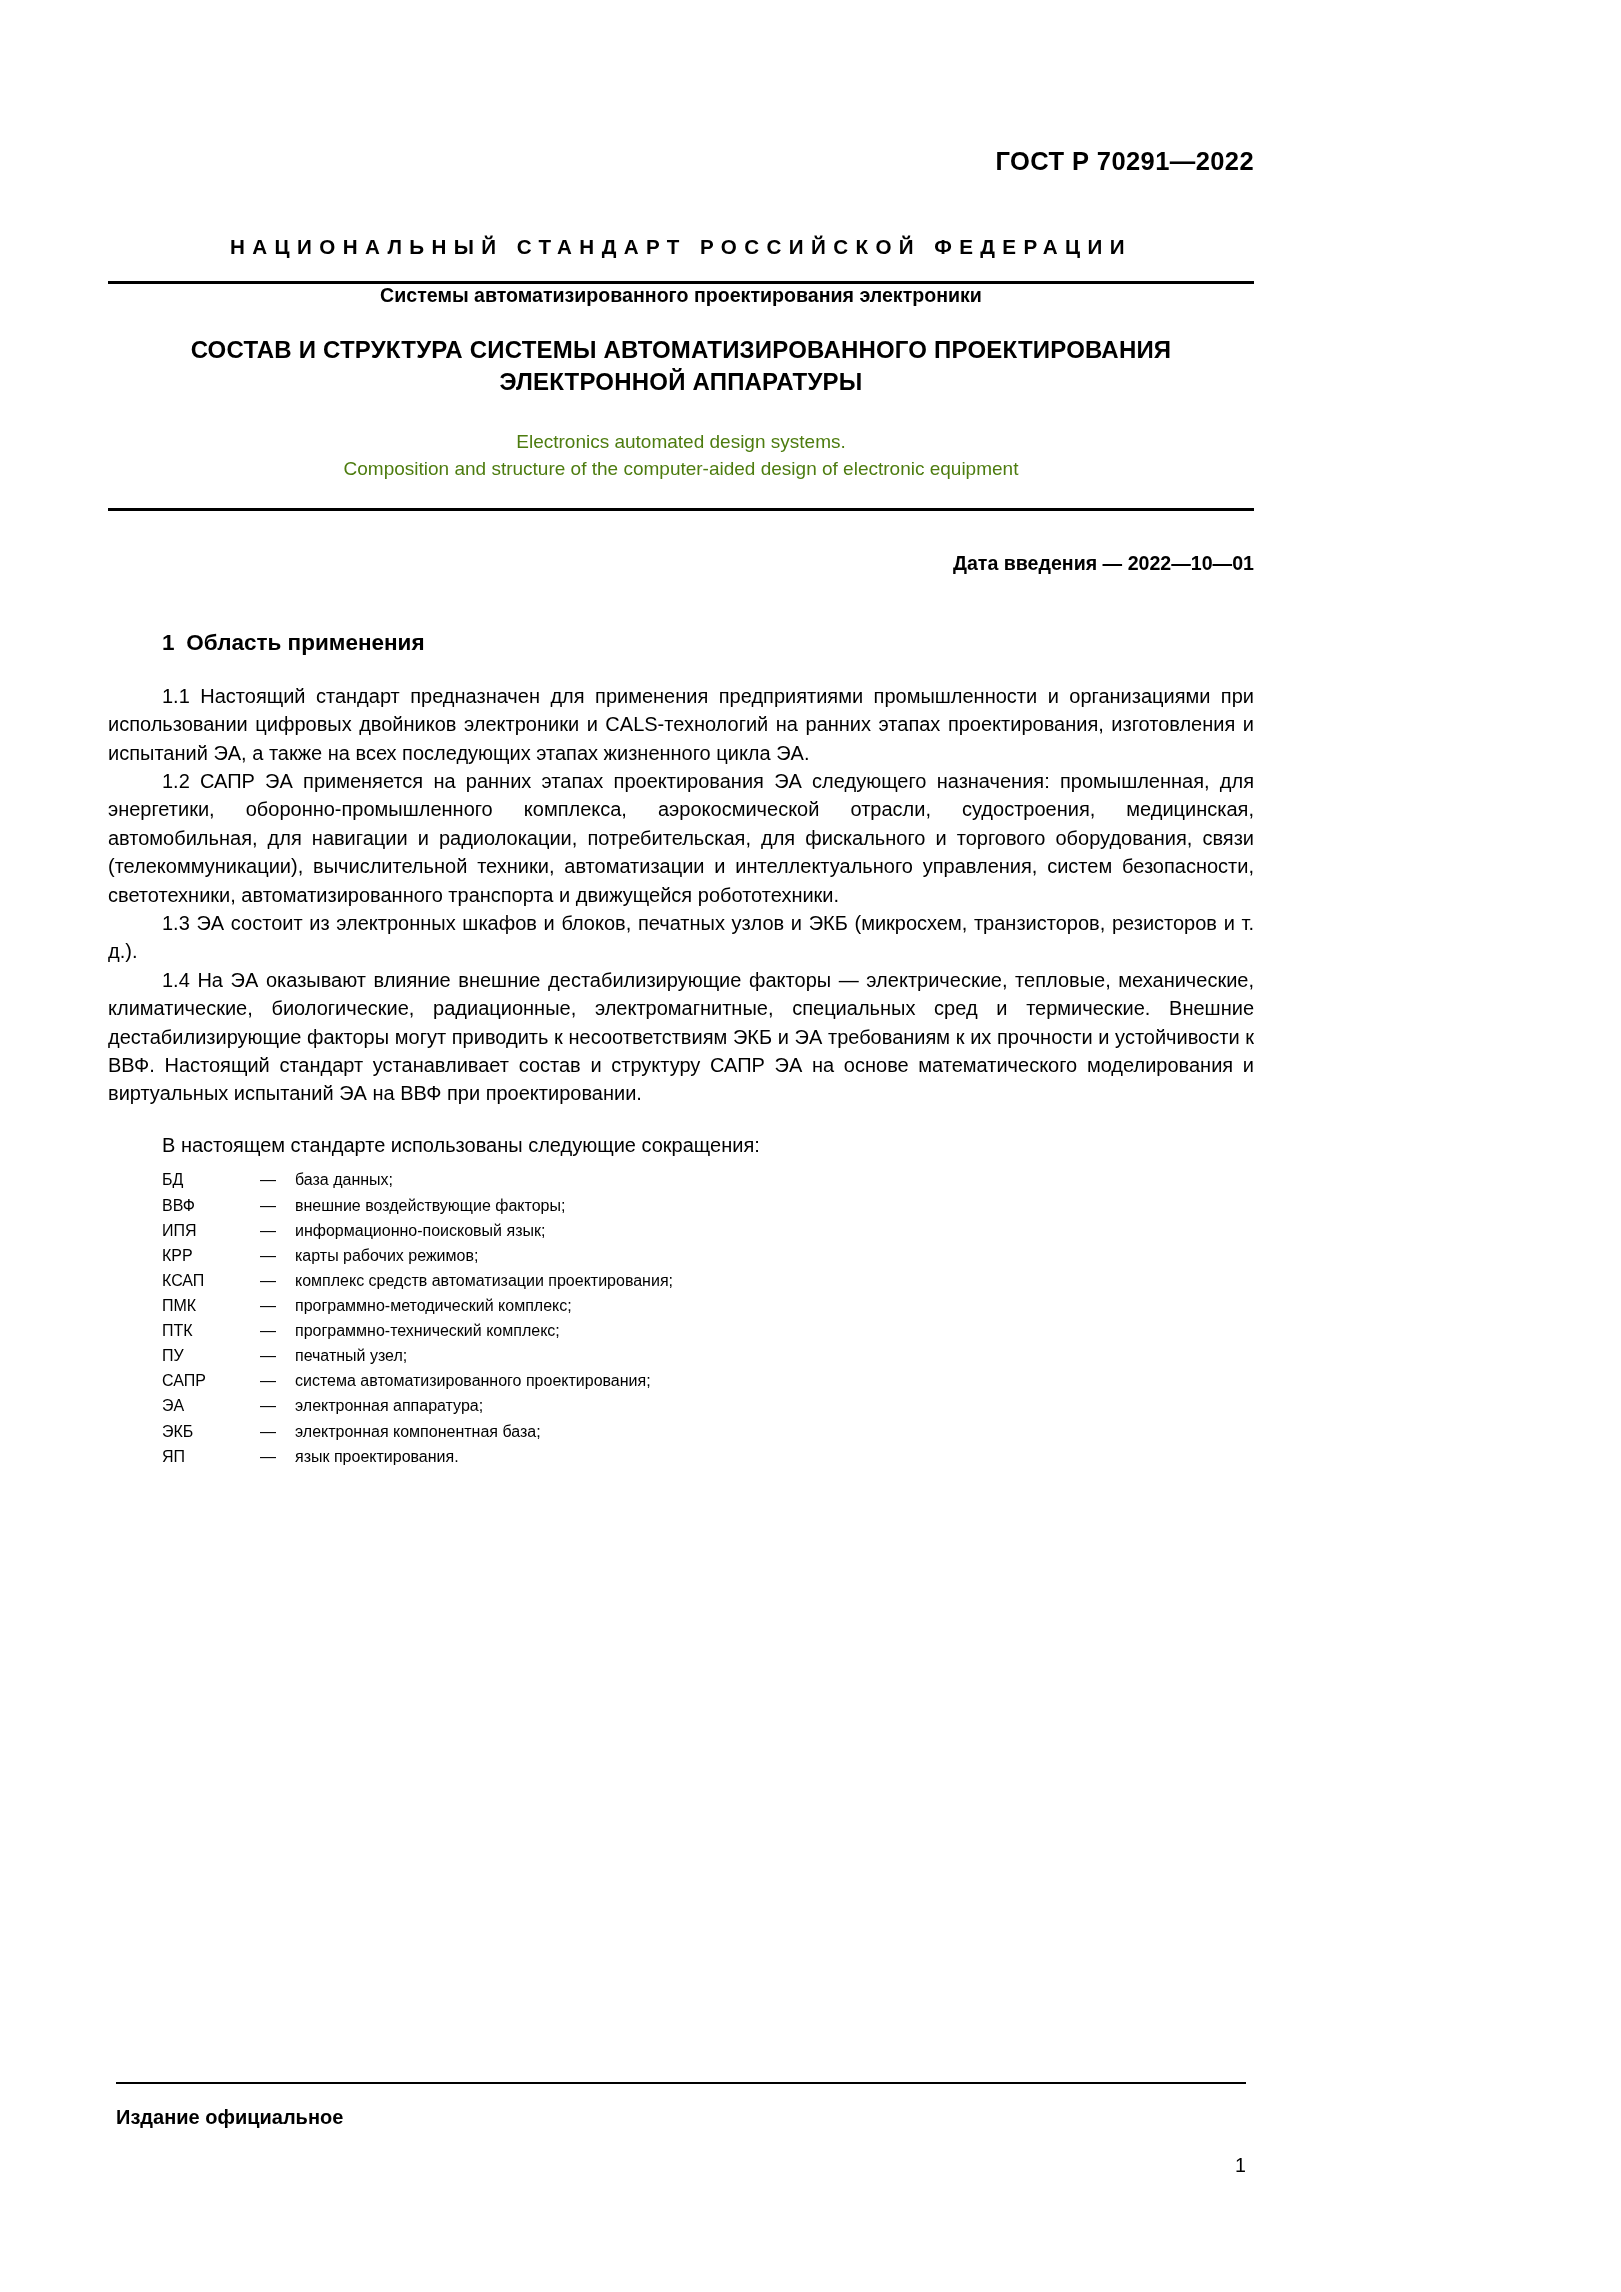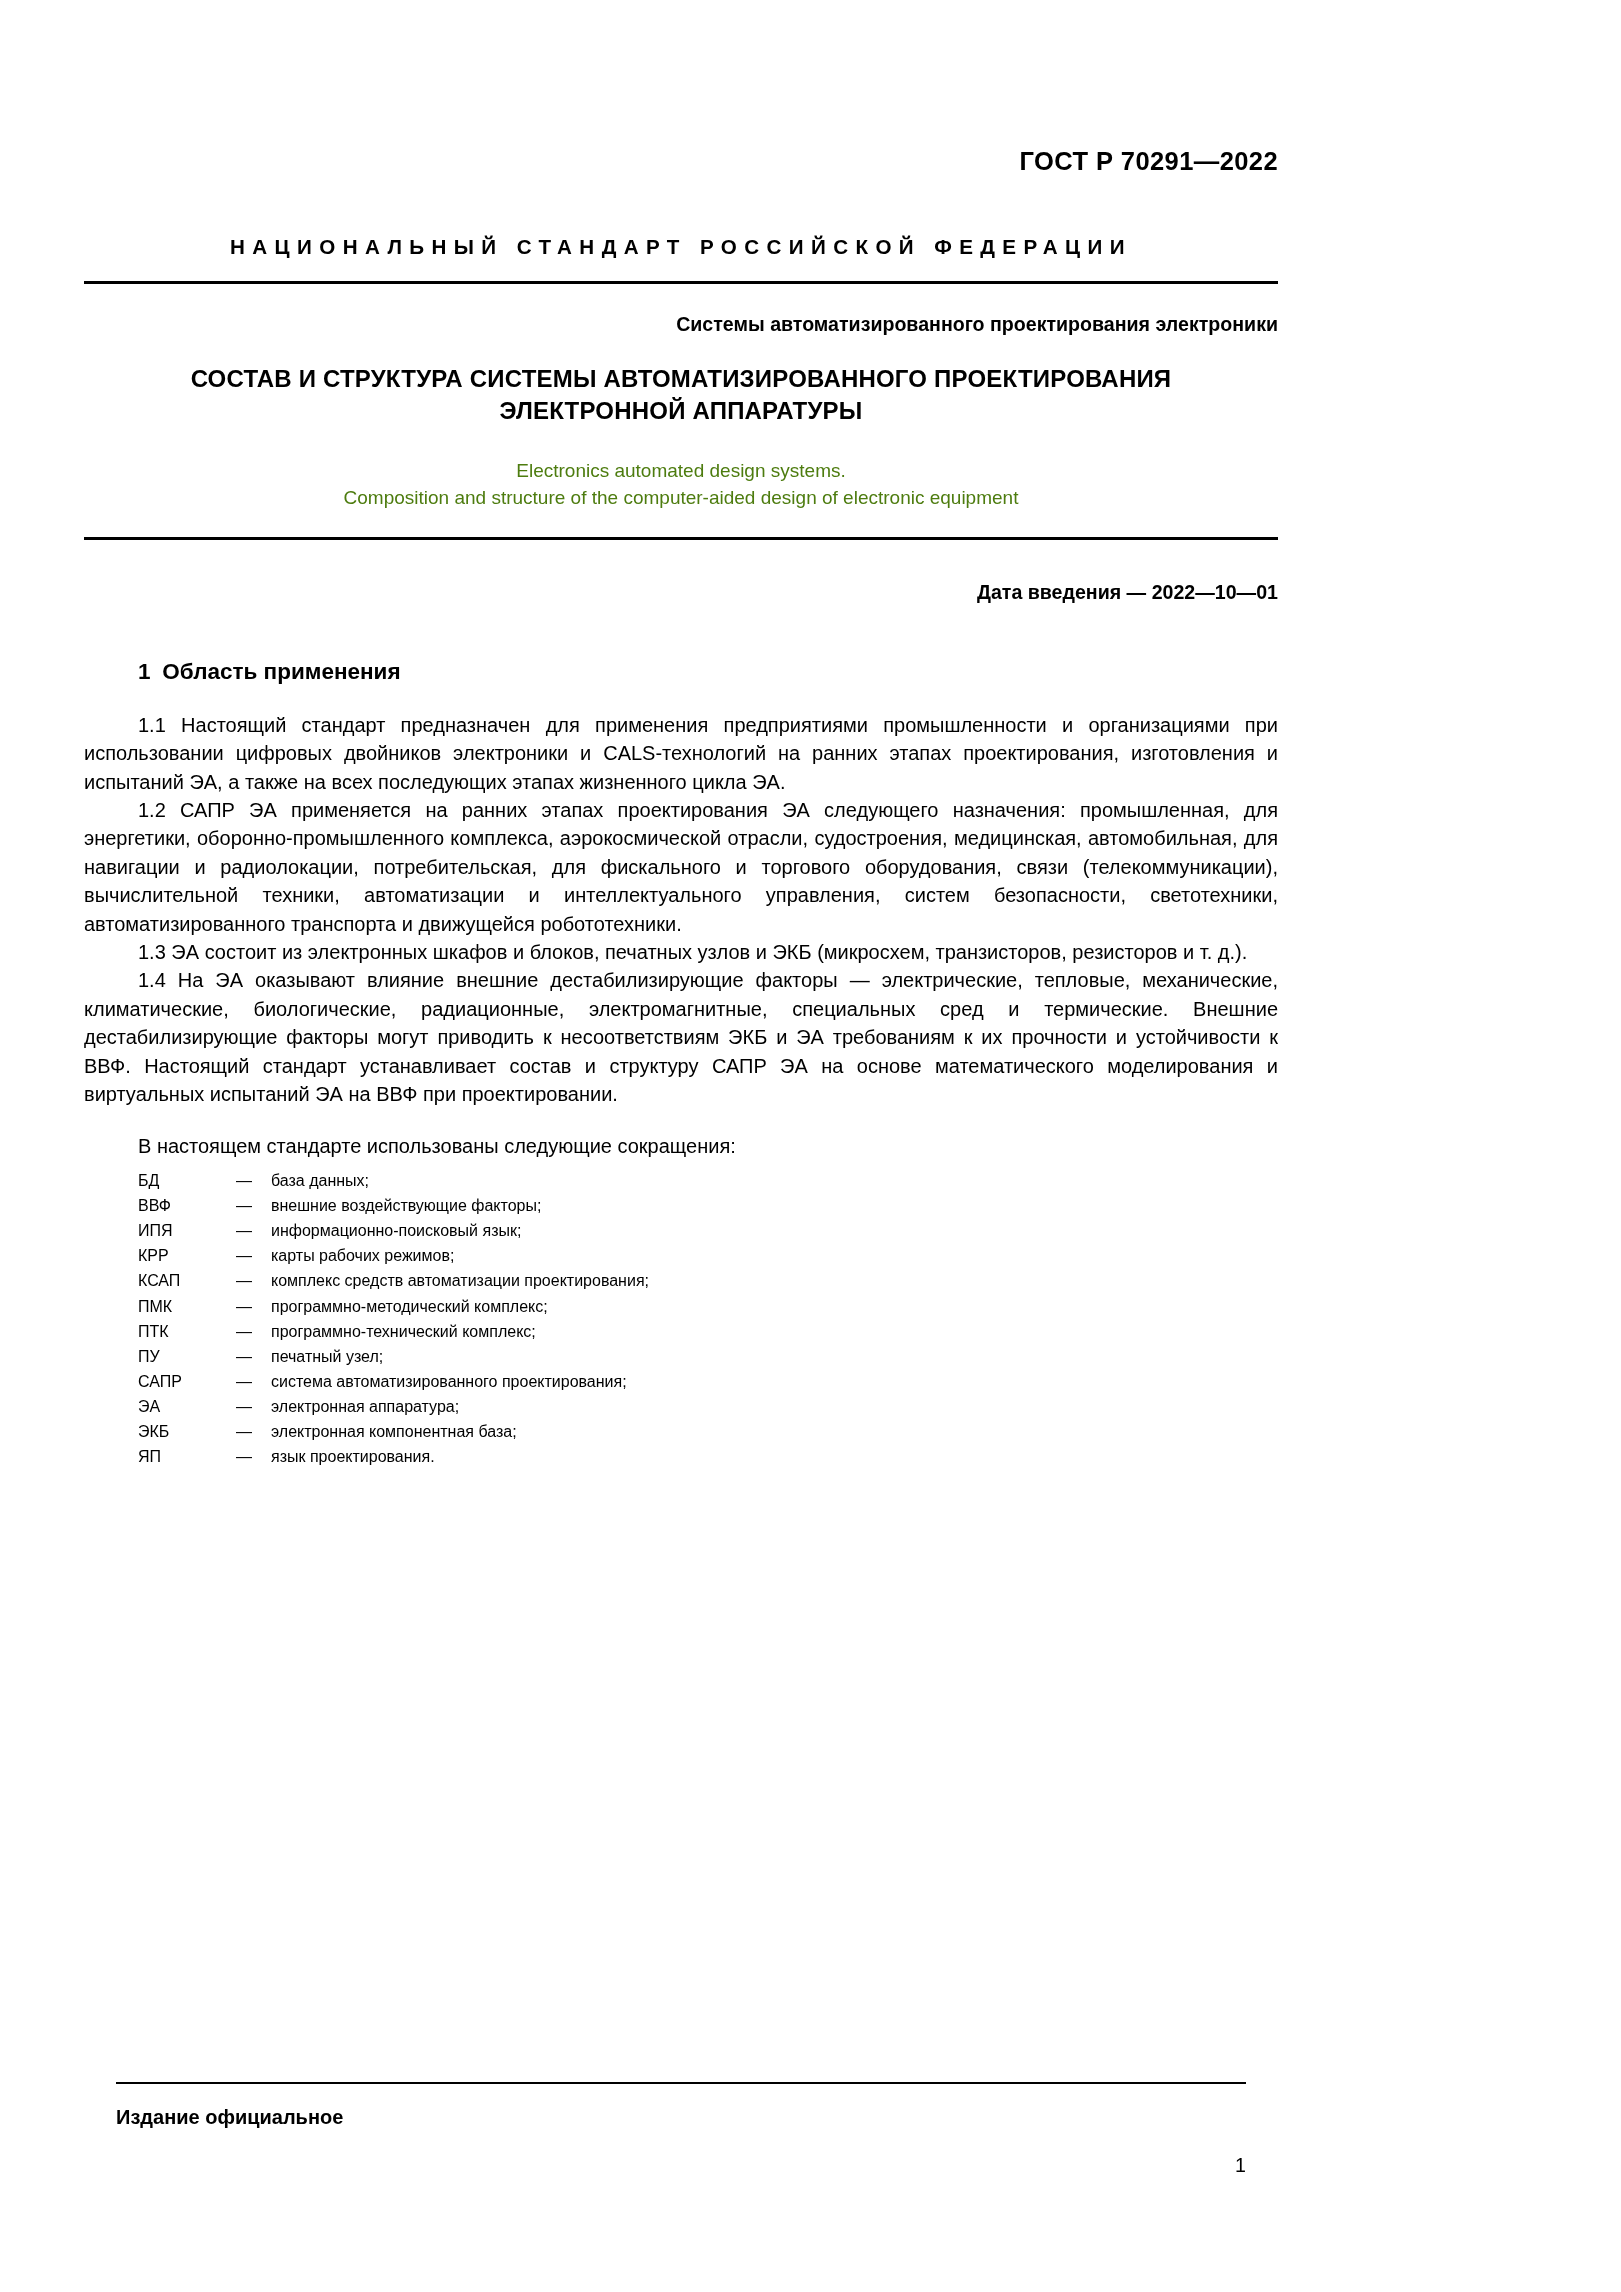--- a/index.html
+++ b/index.html
@@ -12,21 +12,21 @@
     height: 2293px;
     font-family: "Liberation Sans", sans-serif;
     color: #000000;
     position: relative;
   }
   .page {
     position: relative;
     width: 1362px;
     height: 2293px;
     box-sizing: border-box;
-    padding: 0 84px;
+    padding: 0 108px;
   }
   .doc-code {
     text-align: right;
     font-size: 25.5px;
     font-weight: bold;
     letter-spacing: 0.4px;
     padding-top: 147px;
   }
   .nat-standard {
     text-align: center;
@@ -44,24 +44,23 @@
     border: none;
     border-top: 3.9px solid #000;
     margin: 25.5px 0 0 0;
   }
   .rule-bottom {
     border: none;
     border-top: 2.9px solid #000;
     margin: 0;
   }
   .subtitle-small {
-    text-align: right;
+    text-align: center;
     font-size: 19.6px;
     font-weight: bold;
-    margin-top: 29px;
   }
   .main-title {
     text-align: center;
     font-size: 24px;
     font-weight: bold;
     line-height: 1.35;
     margin-top: 27.4px;
     letter-spacing: 0.2px;
   }
   .eng-title {

